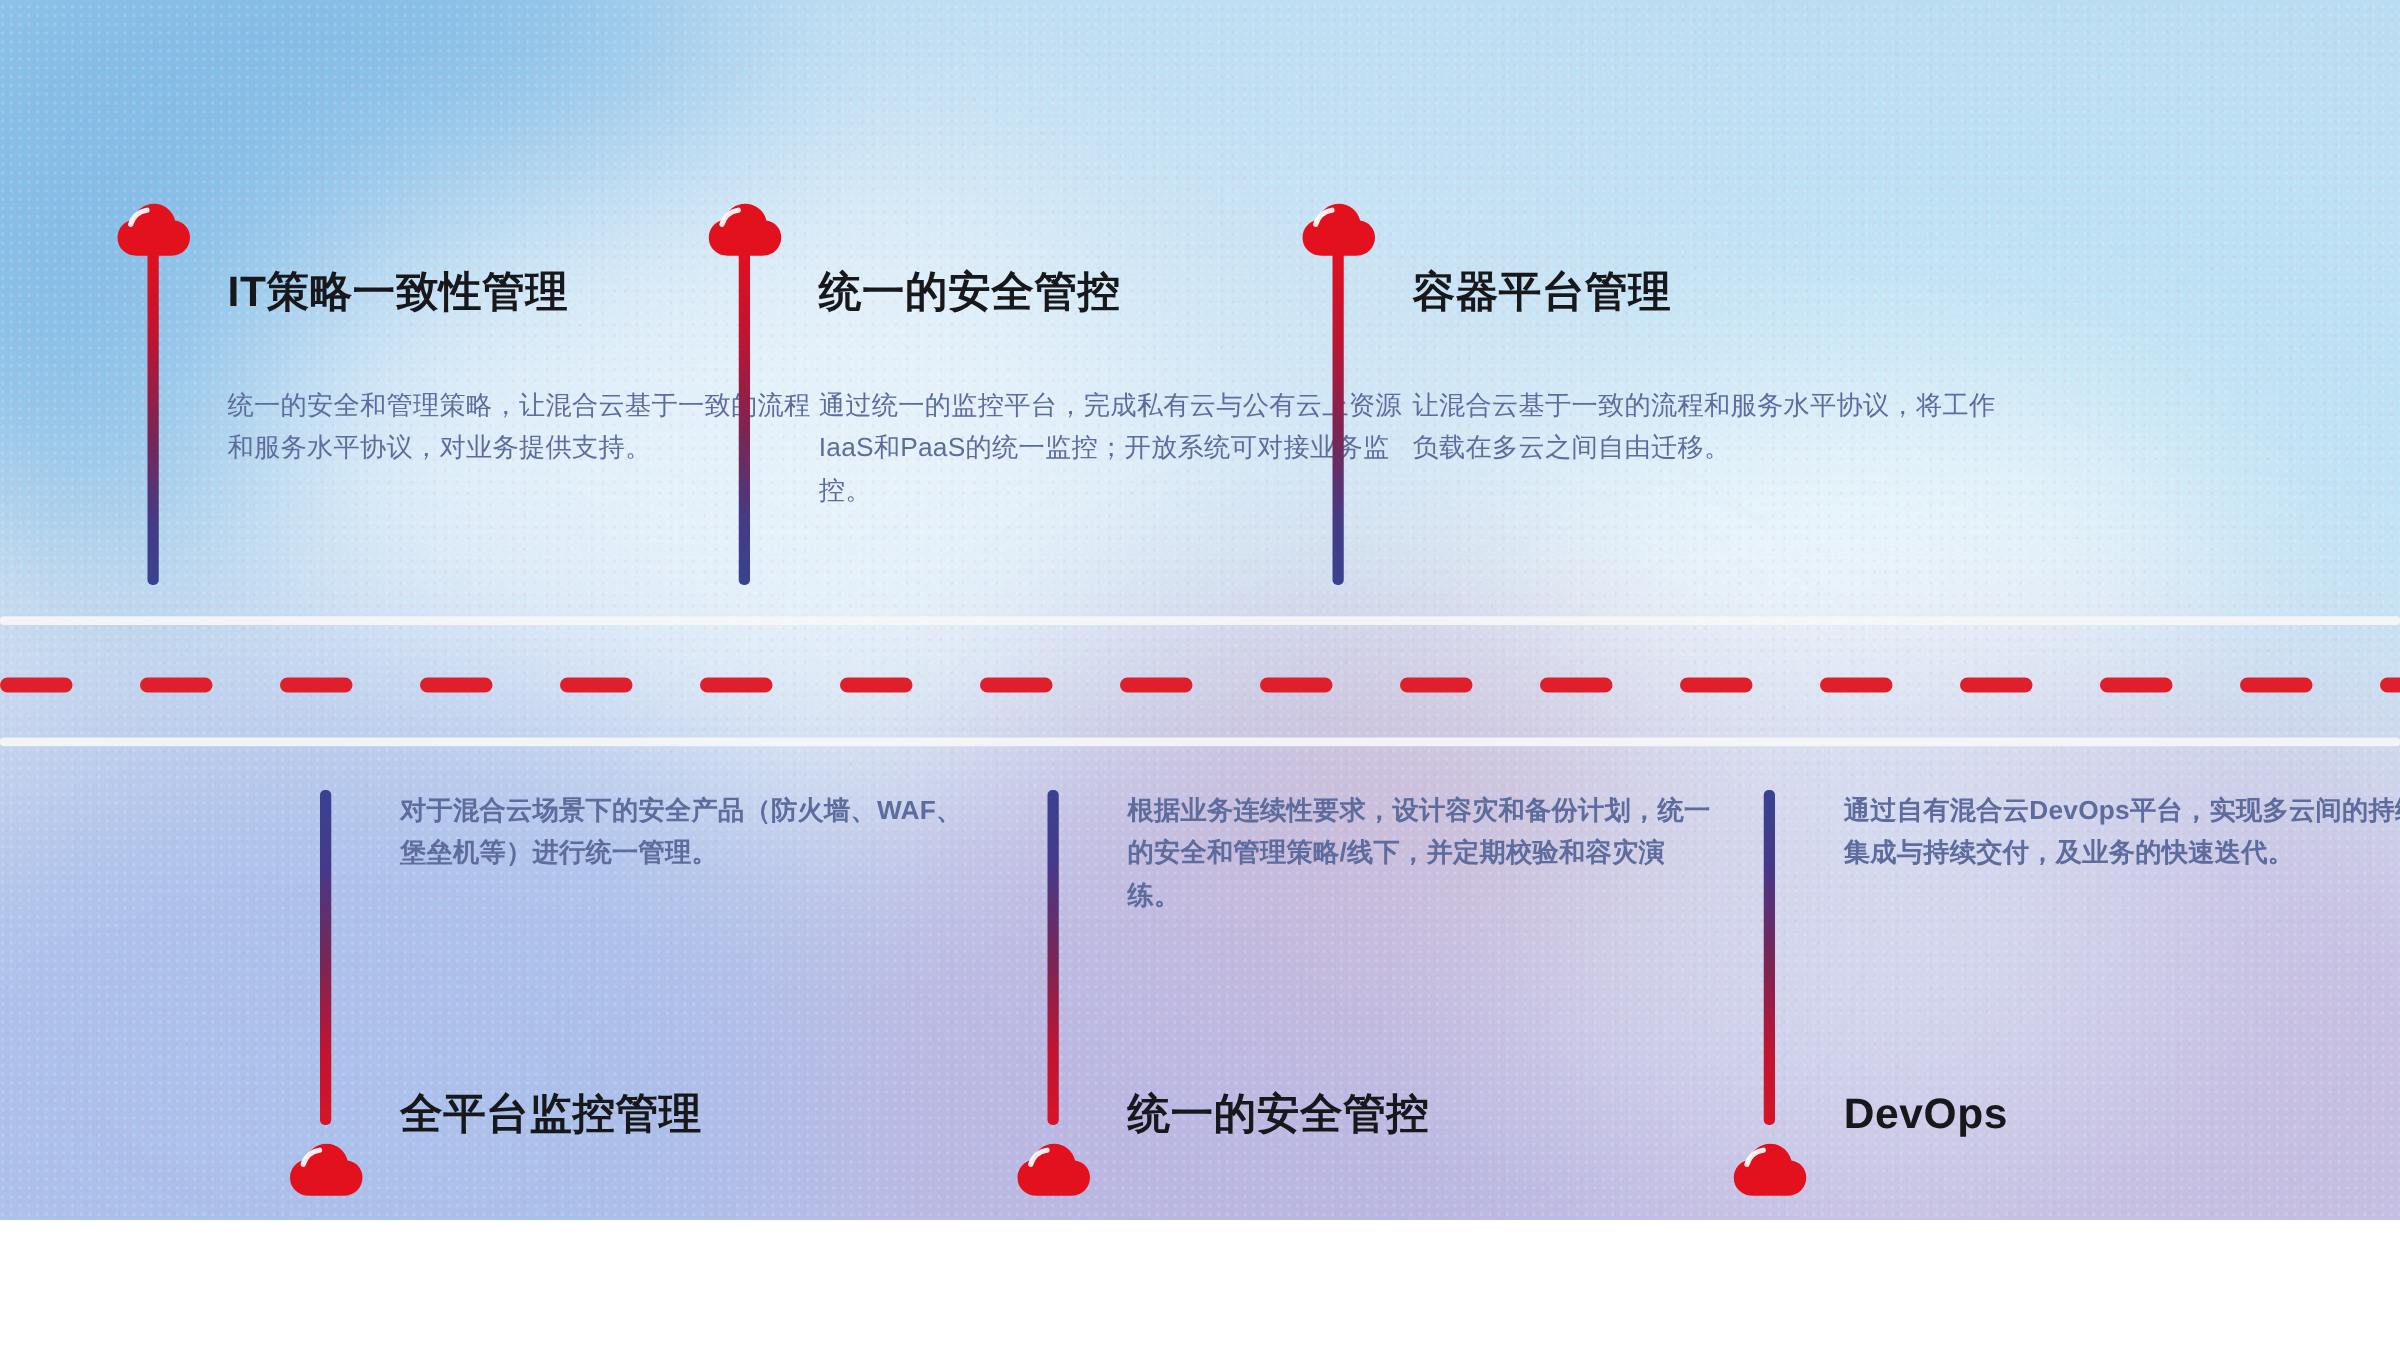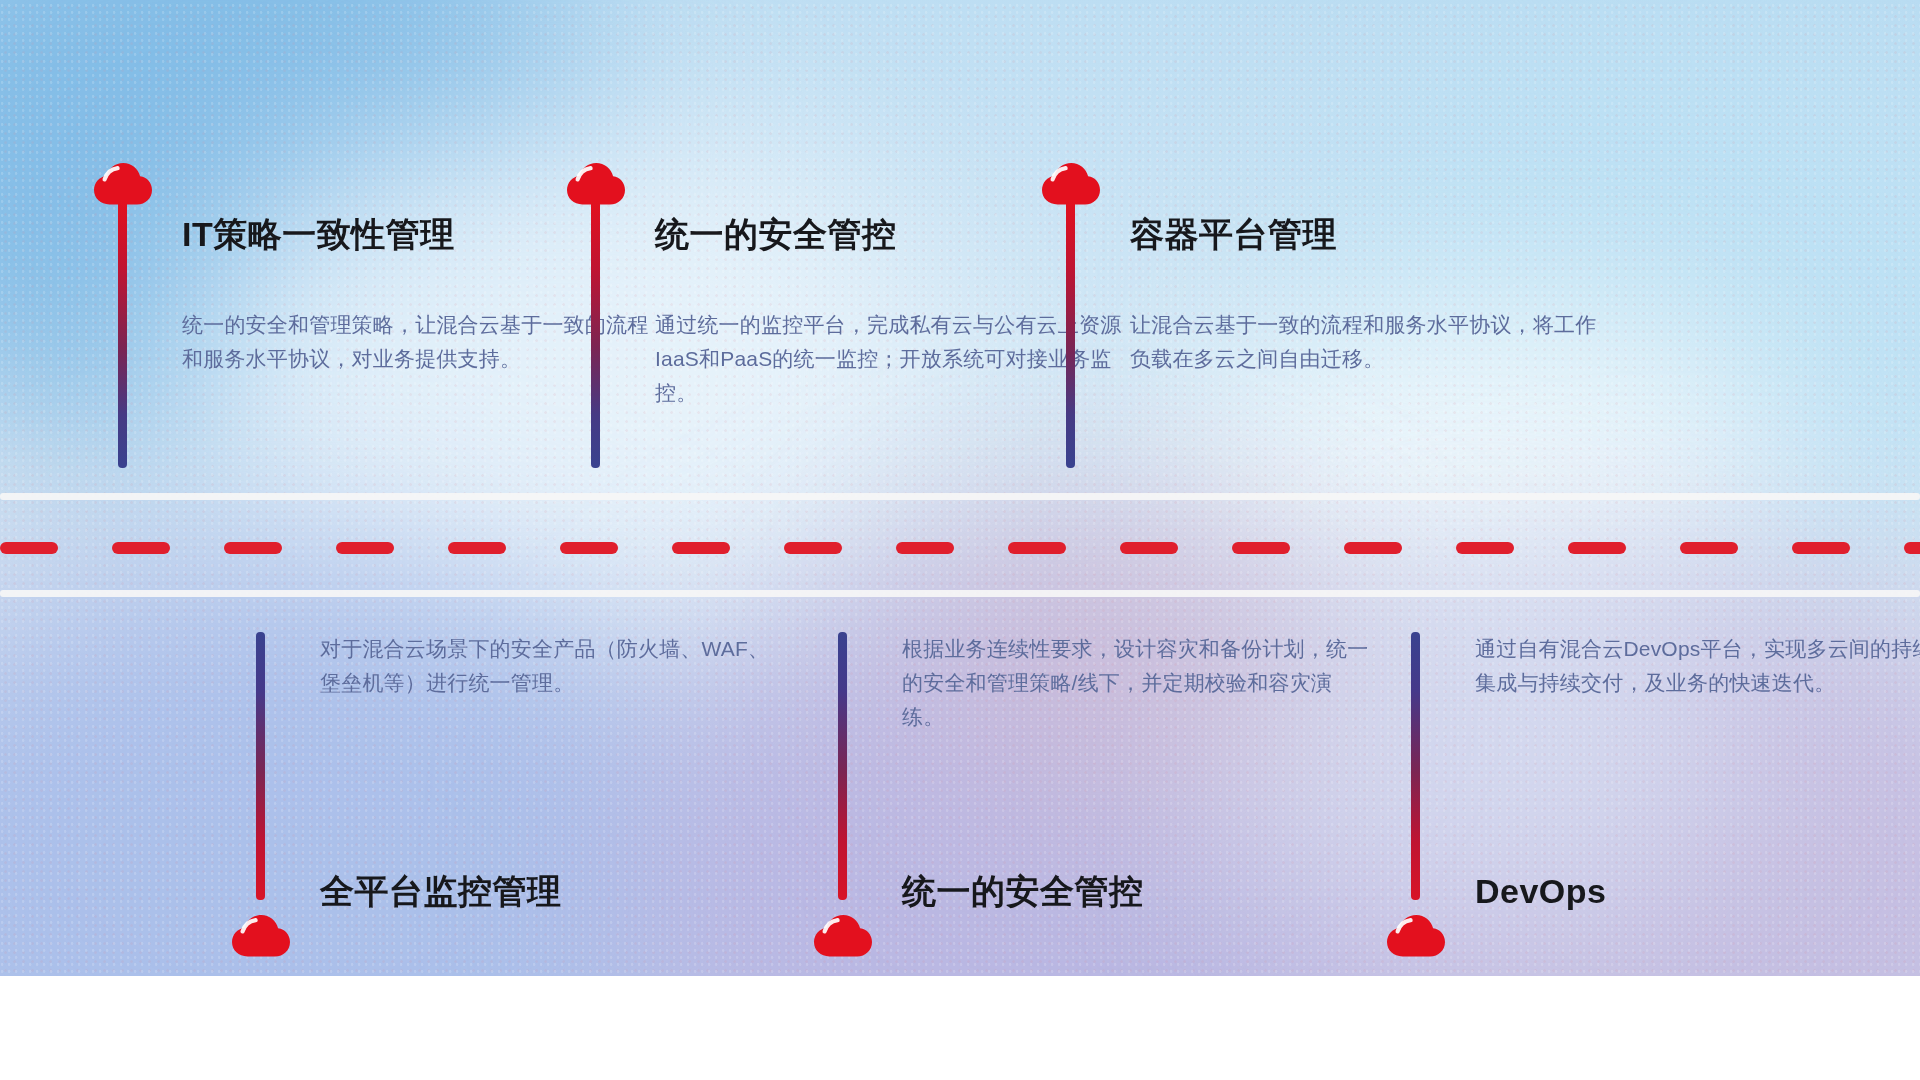--- a/index.html
+++ b/index.html
@@ -164,21 +164,21 @@
     white-space: pre-line;
   }
 
   
   .card-top .cloud-wrap { position: absolute; left: 0; top: 0; }
   .card-top .stem       { position: absolute; left: 26px; top: 40px; height: 268px; }
   .card-top .card-title { position: absolute; left: 90px; top: 55px; }
   .card-top .card-body  { position: absolute; left: 90px; top: 148px; width: 470px; }
 
   
-  .card-bot .card-body  { position: absolute; left: 90px; top: 0px; width: 470px; }
+  .card-bot .card-body  { position: absolute; left: 90px; top: 0px; width: 470px; font-weight: bold; }
   .card-bot .stem       { position: absolute; left: 26px; top: 0px; height: 268px; }
   .card-bot .card-title { position: absolute; left: 90px; top: 240px; }
   .card-bot .cloud-wrap { position: absolute; left: 0; top: 280px; }
 </style>
 </head>
 <body>
 
 <div id="stage">
 
   <div class="bg-base"></div>

